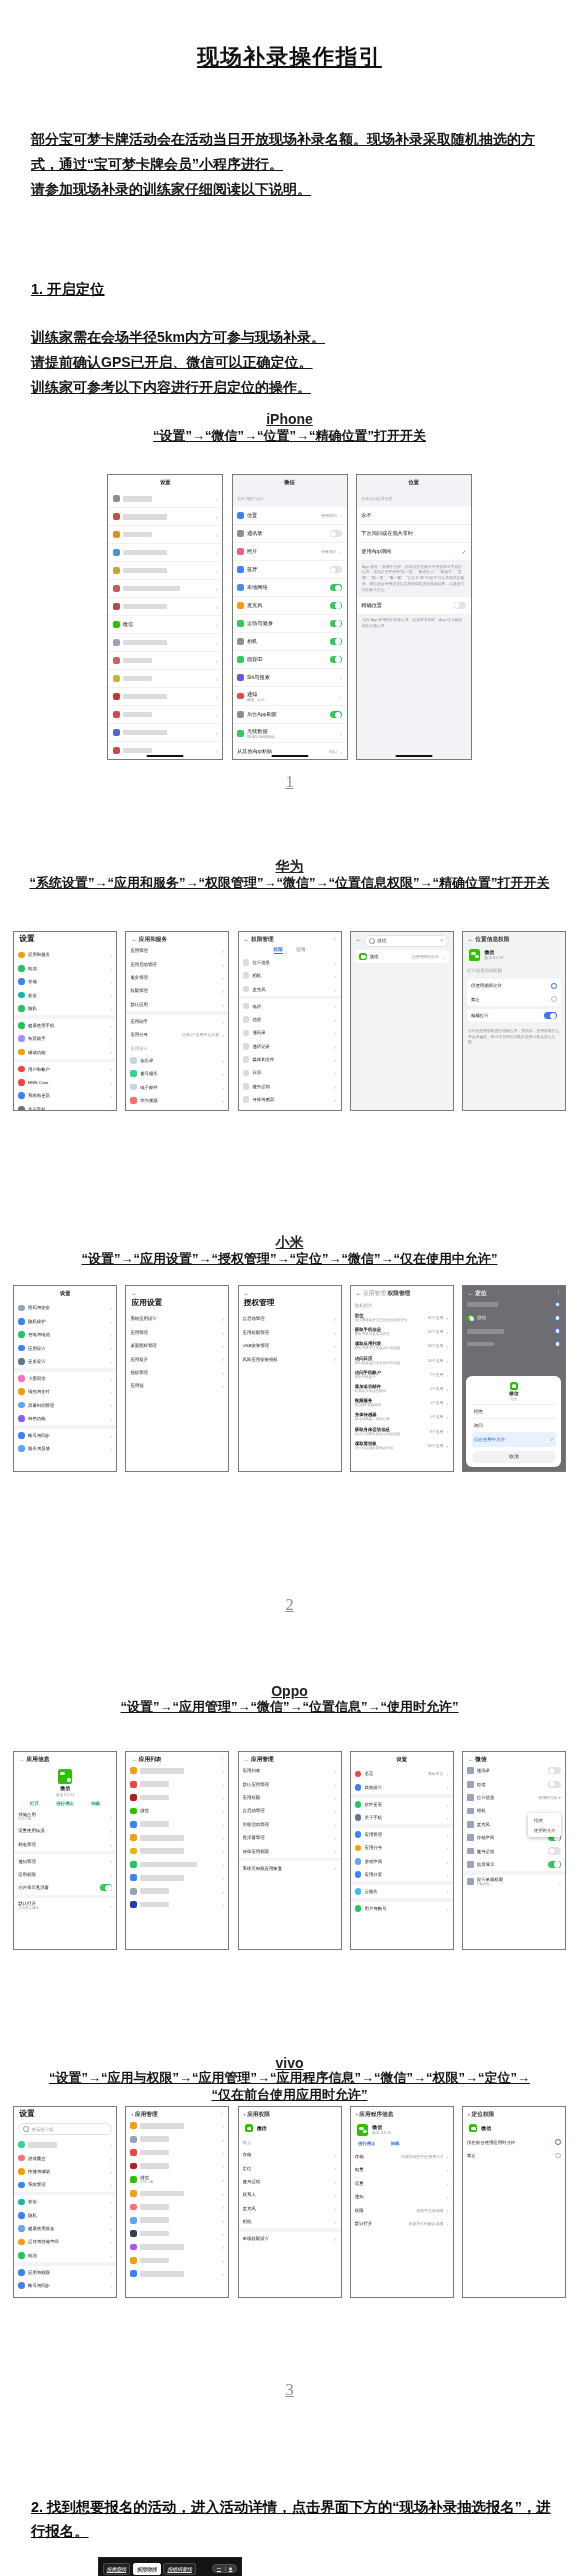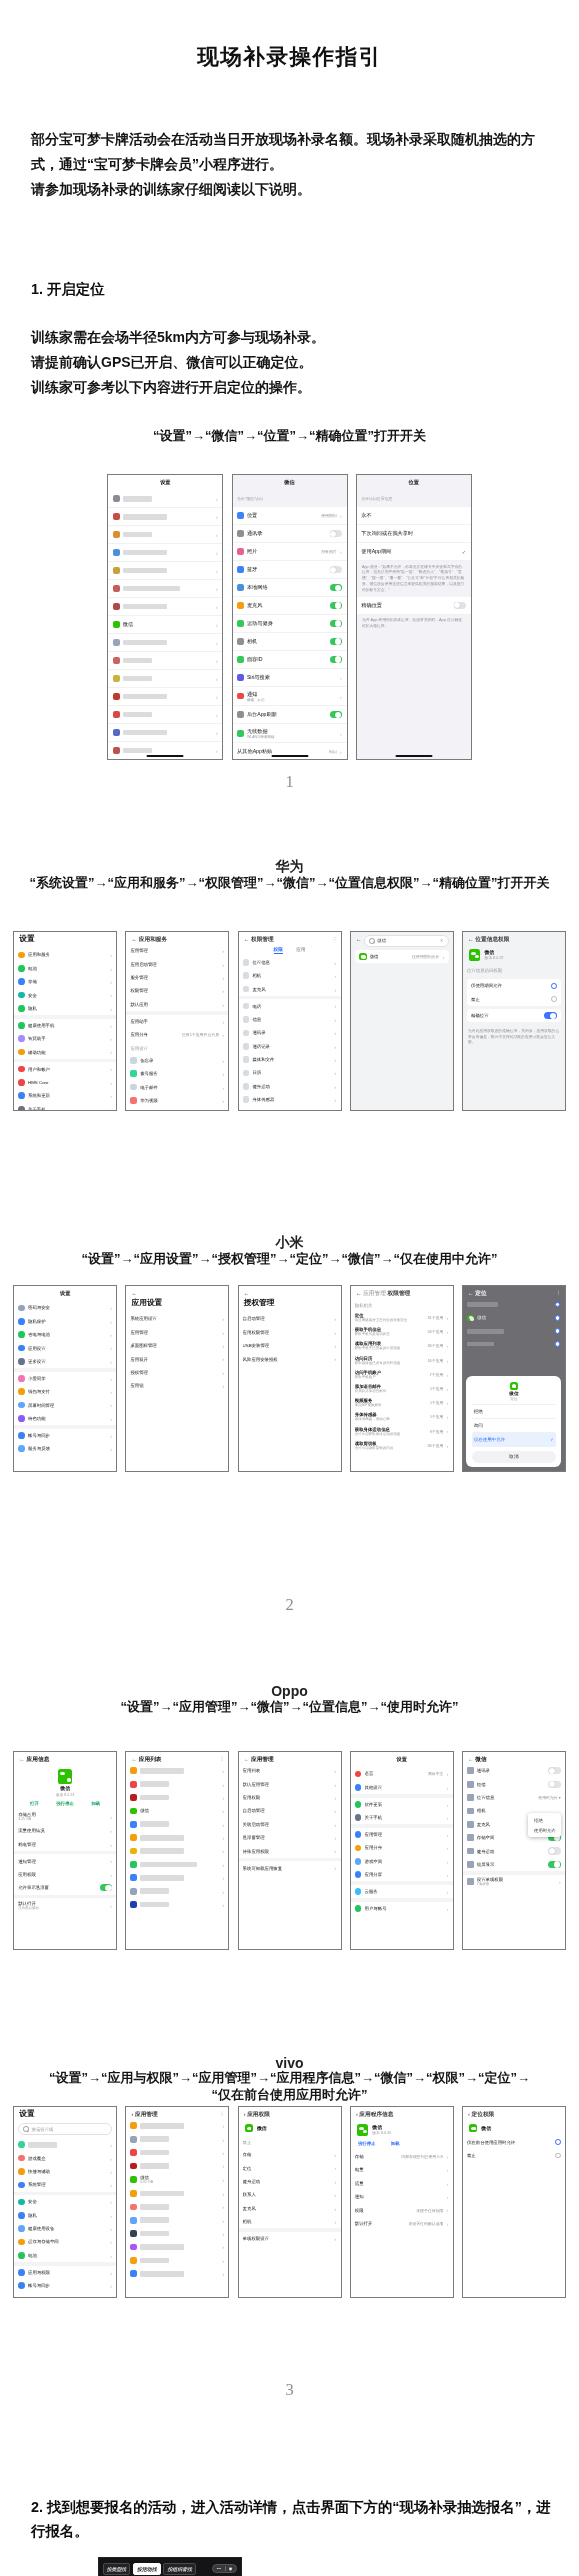--- a/index.html
+++ b/index.html
@@ -1,17 +1,17 @@
 <!DOCTYPE html>
 <html style="font-size:8.2px"><head>
 <meta charset="utf-8">
 <style>
   html,body{margin:0;padding:0;background:#fff;font-family:"Liberation Sans","DejaVu Sans",sans-serif;}
   #page{position:relative;width:579px;height:4096px;background:#fff;overflow:hidden;color:#111;}
-  .abs{position:absolute;}
+  .abs{position:absolute;text-decoration:underline;}
   .ctr{left:0;width:100%;text-align:center;}
   .doc-title{font-size:21.6px;font-weight:800;letter-spacing:1.5px;}
   .para{left:31px;width:519px;font-size:14px;font-weight:600;line-height:25px;color:#151515;}
   .step-head{left:31px;width:522px;font-size:14.4px;font-weight:800;line-height:24px;color:#0d0d0d;}
   .brand-name{font-size:14px;color:#222;font-weight:600;}
   .brand-path{font-size:13px;color:#151515;font-weight:600;}
   .page-num{font-size:16.5px;color:#8f8f8f;font-weight:400;font-family:"Liberation Serif","DejaVu Serif",serif;}
   .phones{position:absolute;left:0;right:0;display:flex;justify-content:center;gap:8.2px;}
   .phone{background:#fff;border:1px solid #7a7a7a;box-sizing:border-box;position:relative;overflow:hidden;flex:none;}
   .dark{background:#141416;border-color:#222;color:#e8e8e8;}
@@ -100,20 +100,21 @@
 
   <div class="abs ctr doc-title" style="top:42px;">现场补录操作指引</div>
   <div class="abs para" style="top:127px;">部分宝可梦卡牌活动会在活动当日开放现场补录名额。现场补录采取随机抽选的方式，通过“宝可梦卡牌会员”小程序进行。</div>
   <div class="abs para" style="top:177px;">请参加现场补录的训练家仔细阅读以下说明。</div>
 
   <div class="abs step-head" style="top:277px;">1. 开启定位</div>
   <div class="abs para" style="top:325px;">训练家需在会场半径5km内方可参与现场补录。</div>
   <div class="abs para" style="top:350px;">请提前确认GPS已开启、微信可以正确定位。</div>
   <div class="abs para" style="top:375px;">训练家可参考以下内容进行开启定位的操作。</div>
 
+  <div class="abs ctr brand-name" style="top:411px;">iPhone</div>
   <div class="abs ctr brand-path" style="top:427px;">“设置”→“微信”→“位置”→“精确位置”打开开关</div>
   <div class="phones" style="top:474px;">
     <div class="phone iph" style="width:116px;height:286px;">
       <div class="ph-head">设置</div>
       <div class="plist">
 
       <div class="prow blur b2">
             <span class="picon" style="background: rgb(138, 141, 148);"></span>
             <span class="ptxt">
               <span class="plabel"></span>

